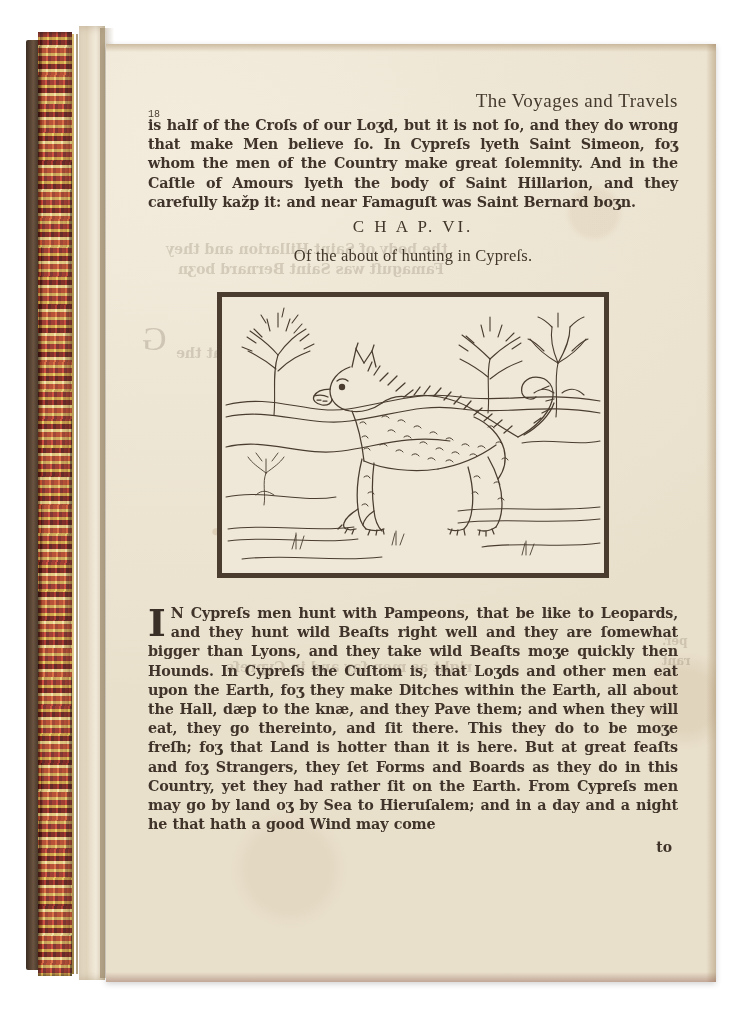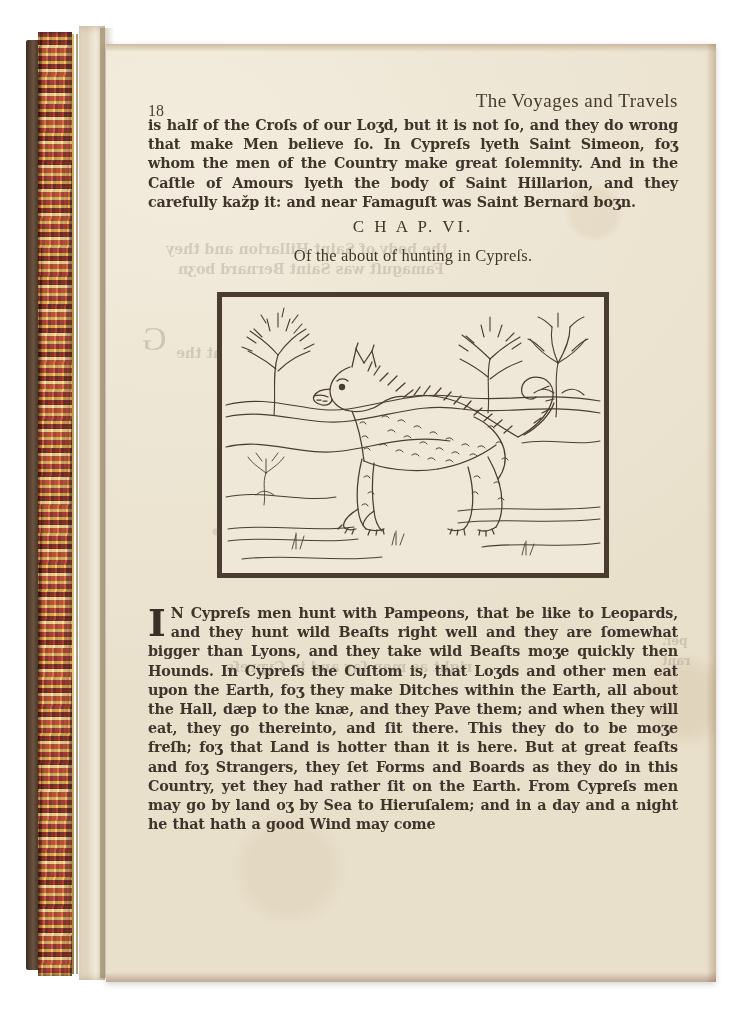--- a/index.html
+++ b/index.html
@@ -148,24 +148,24 @@
   }
 
   .running-head {
     position: relative;
     height: 24px;
     margin-bottom: 2px;
   }
   .folio {
     position: absolute;
     left: 0;
-    top: 12px;
-    font-size: 16px;
+    top: 19px;
+    font-size: 10px;
     color: #4b3f33;
-    font-family: Liberation Serif, serif;
+    font-family: Liberation Mono, monospace;
   }
   .head-title {
     text-align: right;
     font-size: 19px;
     letter-spacing: .5px;
     color: #453a2e;
     font-family: "Liberation Serif", serif;
   }
 
   
@@ -438,18 +438,19 @@
                   </g>
                 </g>
               </g>
             </svg>
           </div>
         </div>
 
         <div class="bottom-block">
           <span class="dropcap">I</span>
           <div class="bl">N Cypreſs men hunt with Pampeons, that be like to Leopards, and they hunt wild Beaſts right well and they are ſomewhat bigger than Lyons, and they take wild Beaſts moʒe quickly then Hounds.  In Cypreſs the Cuſtom is, that Loʒds and other men eat upon the Earth, foʒ they make Ditches within the Earth, all about the Hall, dæp to the knæ, and they Pave them; and when they will eat, they go thereinto, and ſit there.  This they do to be moʒe freſh; foʒ that Land is hotter than it is here. But at great feaſts and foʒ Strangers, they ſet Forms and Boards as they do in this Country, yet they had rather ſit on the Earth.  From Cypreſs men may go by land oʒ by Sea to Hieruſalem; and in a day and a night he that hath a good Wind may come</div>
+          <div class="catchword">to</div>
         </div>
 
       </div>
     </div>
   </div>
 </div>
 
 </body></html>

